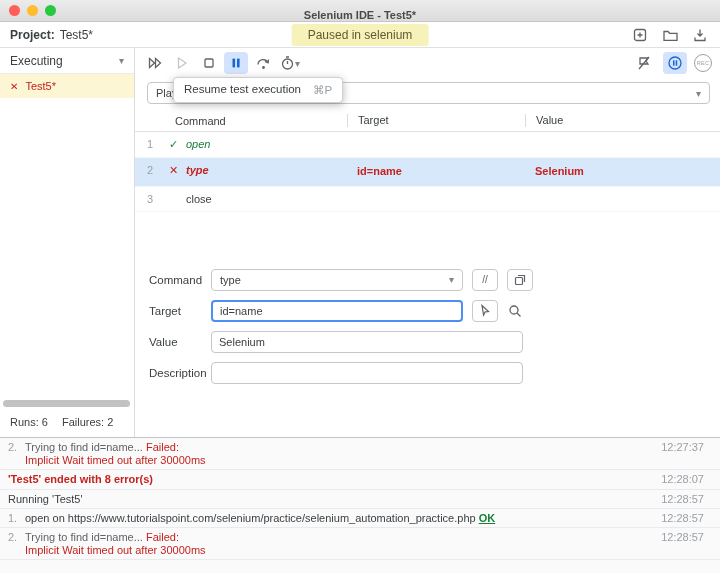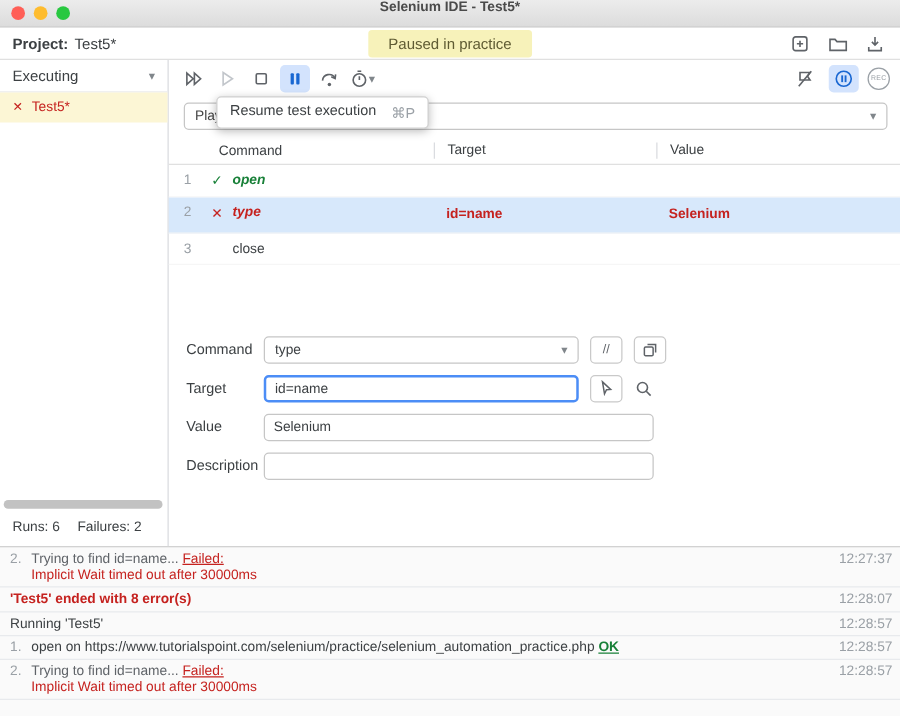--- a/index.html
+++ b/index.html
@@ -2,21 +2,21 @@
 <html><head>
 <meta charset="utf-8">
 <style>
   * { box-sizing: border-box; }
   body { margin:0; background:#9a9a9a; }
   .app { width:720px; height:573px; background:#fff; font-family:"Liberation Sans",sans-serif;
          font-size:11px; color:#3c4043; position:relative; overflow:hidden; margin:0 auto; }
 
   
   .titlebar { height:22px; background:linear-gradient(#ececec,#dcdcdc); border-bottom:1px solid #c6c6c6;
-              display:flex; align-items:flex-start; justify-content:center; position:relative; }
+              display:flex; align-items:flex-end; justify-content:center; position:relative; }
   .title { font-size:11px; font-weight:700; color:#4a4a4a; }
   .lights { position:absolute; left:9px; top:5px; display:flex; gap:7px; }
   .light { width:11px; height:11px; border-radius:50%; }
   .light.red { background:#ff5f57; } .light.yellow { background:#febc2e; } .light.green { background:#28c840; }
 
   
   .header { height:26px; display:flex; align-items:center; padding:0 10px; border-bottom:1px solid #e0e0e0; position:relative; }
   .proj-label { font-weight:700; font-size:12px; margin-right:5px; }
   .proj-name { font-size:12px; }
   .badge { position:absolute; left:50%; transform:translateX(-50%); background:#f7f2ba; color:#5f5b33;
@@ -60,21 +60,21 @@
   
   .thead { display:grid; grid-template-columns:212px 178px 1fr; height:22px; align-items:center;
            border-bottom:1px solid #e0e0e0; color:#3c4043; }
   .h-cmd { padding-left:40px; }
   .h-sep { border-left:1px solid #dadce0; padding-left:10px; height:13px; line-height:13px; }
   .trow { display:grid; grid-template-columns:212px 178px 1fr; border-bottom:1px solid #f6f6f6; }
   .trow.failed-row { background:#d7e8fb; }
   .c-cmd { display:flex; align-items:flex-start; padding:6px 0 6px 12px; }
   .rownum { width:22px; color:#9aa0a6; }
   .status-icon { width:17px; font-size:11px; }
-  .cmdtext { font-style:italic;font-weight:bold; }
+  .cmdtext { font-style:italic; }
   .c-target, .c-value { padding:6px 6px 6px 10px; word-break:break-all; line-height:1.45; }
   .pass-text { color:#188038; }
   .fail-text { color:#c5221f; }
   .bold { font-weight:700; }
 
   
   .form-area { margin-top:48px; }
   .form-row { display:flex; align-items:center; margin:9px 14px; }
   .flabel { flex:0 0 62px; font-size:11.5px; }
   .fselect { width:252px; height:22px; border:1px solid #c6c6c6; border-radius:4px; background:#fff;
@@ -91,47 +91,47 @@
   .log-panel { height:136px; border-top:1px solid #c4c4c4; display:flex; flex-direction:column; }
   .logtabs { height:22px; background:#fff; border-bottom:1px solid #e0e0e0; display:flex; align-items:flex-end; position:relative; }
   .tab { padding:3px 12px 2px; font-size:11.5px; color:#5f6368; }
   .tab.active { color:#202124; font-weight:700; border-bottom:2px solid #5f6368; }
   .clear-log { position:absolute; right:12px; top:3px; }
   .entries { flex:1; background:#fafafa; overflow:hidden; }
   .entry { position:relative; border-bottom:1px solid #e8eaed; padding:3px 70px 2px 8px; line-height:1.2; }
   .eline { display:flex; }
   .enum { flex:0 0 17px; color:#9aa0a6; }
   .etext { color:#5f6368; }
-  .efail { color:#c5221f;text-decoration:underline; }
+  .efail { color:#c5221f; }
   .edetail { color:#c5221f; }
   .eok { color:#188038; font-weight:700;text-decoration:underline; }
   .ebold { font-weight:400; color:#3c4043; }
   .ebold-red { font-weight:700; color:#c5221f; }
-  .etime { position:absolute; right:6px; top:3px; color:#9aa0a6; }
+  .etime { position:absolute; right:16px; top:3px; color:#9aa0a6; }
 
   svg { display:block; }
 </style>
 </head>
 <body>
 
 <div class="app">
 
   <div class="titlebar">
     <div class="lights">
       <span class="light red"></span>
       <span class="light yellow"></span>
       <span class="light green"></span>
     </div>
     <span class="title">Selenium IDE - Test5*</span>
   </div>
 
   <div class="header">
     <span class="proj-label">Project:</span>
     <span class="proj-name">Test5*</span>
-    <span class="badge">Paused in practice</span>
+    <span class="badge">Paused in selenium</span>
     <div class="header-icons">
       <span class="hicon">
         <svg width="16" height="16" viewBox="0 0 16 16" fill="none" stroke="#5f6368" stroke-width="1.3">
           <rect x="2.5" y="2.5" width="11" height="11" rx="2"></rect>
             <path d="M8 5.5v5M5.5 8h5"></path>
         </svg>
       </span>
       <span class="hicon">
         <svg width="17" height="16" viewBox="0 0 17 16" fill="none" stroke="#5f6368" stroke-width="1.3">
           <path d="M2 4.5h4l1.6 1.8H15v7H2z"></path>

